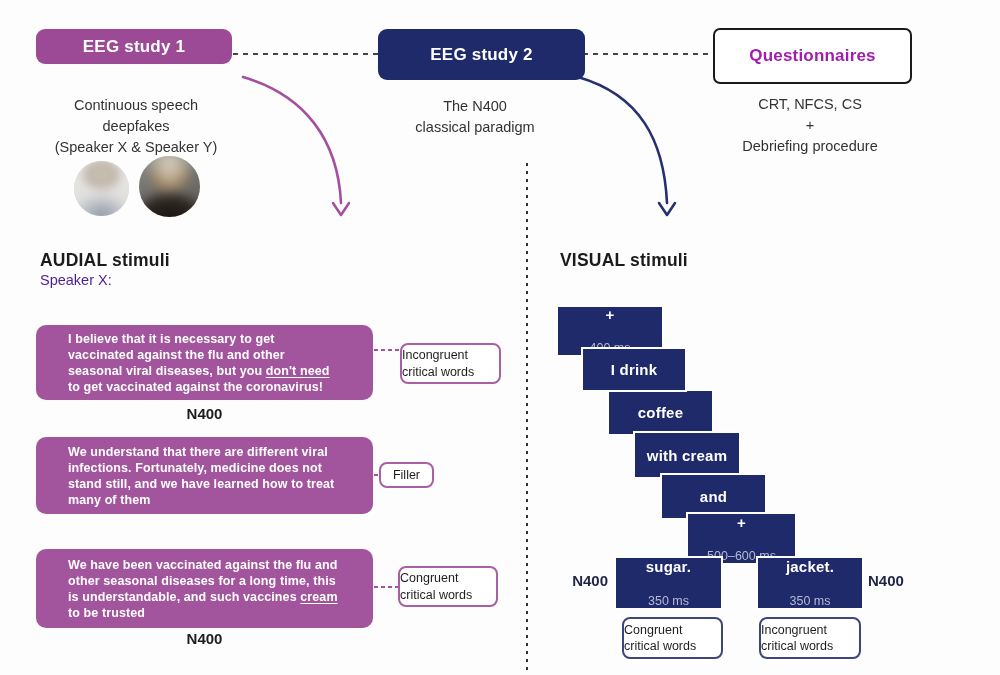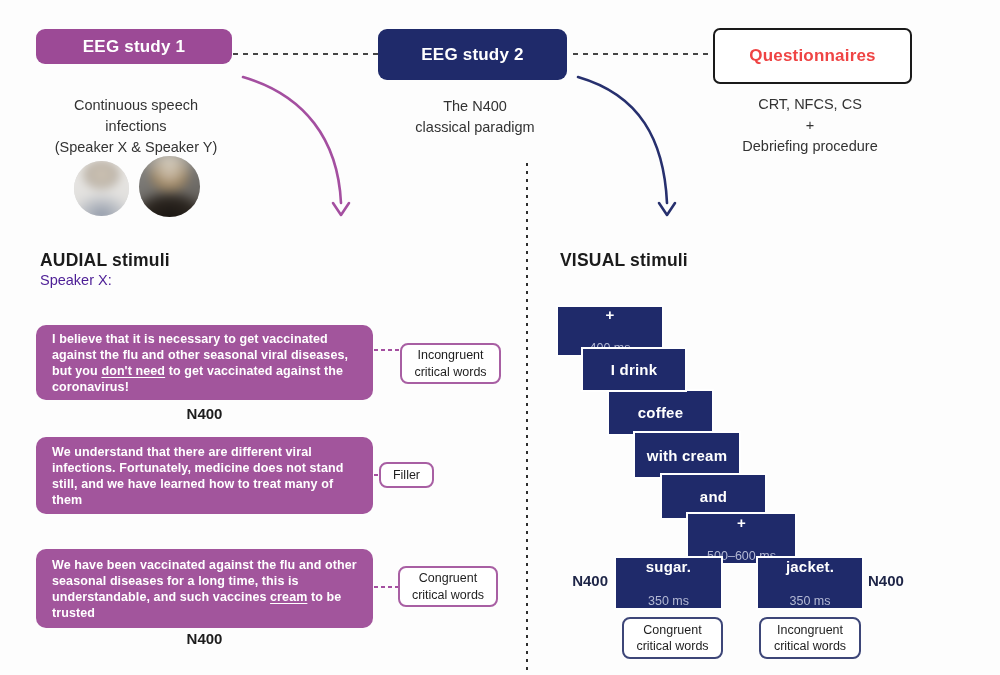--- a/index.html
+++ b/index.html
@@ -9,21 +9,21 @@
   .dash-dark{stroke:#454545;stroke-width:2;stroke-dasharray:5 5;}
   .divider{stroke:#2e2e2e;stroke-width:2;stroke-dasharray:3 5;}
   .arrow-purple{stroke:#a44fa0;stroke-width:2.6;fill:none;stroke-linecap:round;stroke-linejoin:round;}
   .arrow-navy{stroke:#27306e;stroke-width:2.6;fill:none;stroke-linecap:round;stroke-linejoin:round;}
   .dash-purple{stroke:#a44fa0;stroke-width:2;stroke-dasharray:4 3;}
 
   .hbox{position:absolute;display:flex;align-items:center;justify-content:center;
         border-radius:9px;font-weight:700;font-size:17px;letter-spacing:.2px;}
   .hbox.purple{background:#9c4a96;color:#fff;}
   .hbox.navy{background:#1f2a6a;color:#fff;}
-  .hbox.outline{background:#fff;border:2px solid #1a1a1a;color:#ef4444;border-radius:7px;}
+  .hbox.outline{background:#fff;border:2px solid #1a1a1a;color:#a21caf;border-radius:7px;}
 
   .caption{position:absolute;text-align:center;font-size:14.5px;color:#333;line-height:1.45;font-weight:500;}
   .caption span{display:block;}
 
   .avatar{position:absolute;border-radius:50%;overflow:hidden;background:#ddd;}
   .avatar::before{content:"";position:absolute;inset:-14%;filter:blur(4px);}
   .av1::before{background:
       radial-gradient(ellipse 40% 32% at 50% 30%, #cdc2b2 0%, #bdb5aa 55%, rgba(0,0,0,0) 75%),
       radial-gradient(ellipse 55% 42% at 50% 88%, #8f98a8 0%, rgba(0,0,0,0) 78%),
       linear-gradient(#eceae7, #dcdbd9);}
@@ -31,28 +31,28 @@
       radial-gradient(ellipse 48% 36% at 50% 20%, #d8d0c2 0%, rgba(0,0,0,0) 72%),
       radial-gradient(ellipse 36% 30% at 50% 36%, #c0ab90 0%, #96805f 55%, rgba(0,0,0,0) 78%),
       radial-gradient(ellipse 62% 46% at 50% 92%, #171310 0%, #2c2620 55%, rgba(0,0,0,0) 85%),
       linear-gradient(160deg, #90908e, #55504a);}
 
   .sec-heading{position:absolute;font-weight:700;font-size:17.5px;color:#1b1b1b;letter-spacing:.2px;}
   .sub{position:absolute;font-size:14.5px;color:#4c1d95;font-weight:500;}
 
   .stim{position:absolute;left:36px;width:337px;background:#a2559c;border-radius:10px;color:#fff;
         display:flex;align-items:center;padding:0 16px;box-sizing:border-box;}
-  .stim p{margin:0;font-size:12.5px;font-weight:600;line-height:1.28;letter-spacing:.1px;}
+  .stim p{margin:16px;font-size:12.5px;font-weight:600;line-height:1.28;letter-spacing:.1px;}
   .u{text-decoration:underline;text-underline-offset:2px;font-weight:800;}
 
   .n400{position:absolute;font-weight:800;font-size:15px;color:#1d1d1d;}
   .n400.center{left:36px;width:337px;text-align:center;}
   .n400.navy-text{color:#1e2547;}
 
-  .tag{position:absolute;display:flex;align-items:center;justify-content:center;text-align:center;
+  .tag{position:absolute;display:flex;align-items:center;justify-content:center;text-align:left;
        background:#fff;border-radius:8px;font-size:12.5px;color:#1e1e1e;line-height:1.3;font-weight:500;box-sizing:border-box;}
   .tag-purple{border:2px solid #a85fa3;}
   .tag-navy{border:2px solid #3d4678;}
 
   .card{position:absolute;background:#1f2a6a;border:2px solid #fff;box-sizing:border-box;
         display:flex;flex-direction:column;align-items:center;justify-content:center;color:#fff;}
   .card .word{font-weight:700;font-size:15px;letter-spacing:.2px;}
   .card .fix{font-weight:700;font-size:15px;line-height:1;}
   .card .dur{font-size:12.5px;color:#b4b9d4;margin-top:19px;}
 </style>
@@ -70,30 +70,30 @@
     <path d="M578,77 C640,95 664,140 667,203" class="arrow-navy"></path>
     <path d="M659,203 L667,215 L675,203" class="arrow-navy"></path>
     <line x1="374" y1="350" x2="400" y2="350" class="dash-purple"></line>
     <line x1="374" y1="475" x2="399" y2="475" class="dash-purple"></line>
     <line x1="374" y1="587" x2="398" y2="587" class="dash-purple"></line>
   </svg>
 
   <div class="hbox purple" style="left:36px;top:29px;width:196px;height:35px">
     <span>EEG study 1</span>
   </div>
-  <div class="hbox navy" style="left:378px;top:29px;width:189px;height:51px">
+  <div class="hbox navy" style="left:378px;top:29px;width:207px;height:51px">
     <span>EEG study 2</span>
   </div>
   <div class="hbox outline" style="left:713px;top:28px;width:195px;height:52px">
     <span>Questionnaires</span>
   </div>
 
   <div class="caption" style="left:10px;top:95px;width:252px">
     <span>Continuous speech</span>
-    <span>infections</span>
+    <span>deepfakes</span>
     <span>(Speaker X &amp; Speaker Y)</span>
   </div>
   <div class="caption" style="left:377px;top:96px;width:196px">
     <span>The N400</span>
     <span>classical paradigm</span>
   </div>
   <div class="caption" style="left:712px;top:94px;width:196px">
     <span>CRT, NFCS, CS</span>
     <span>+</span>
     <span>Debriefing procedure</span>

